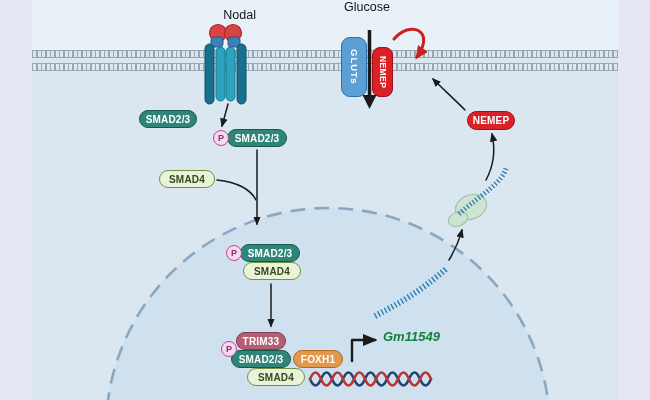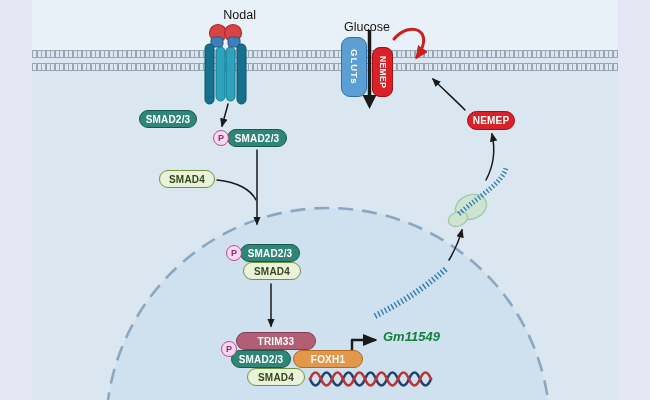--- a/index.html
+++ b/index.html
@@ -24,21 +24,21 @@
   .strip.left{left:0;} .strip.right{right:0;}
   .membrane{position:absolute;left:32px;top:50px;width:586px;height:24px;z-index:2;}
   .mem-row{position:absolute;left:0;width:100%;height:8px;box-sizing:border-box;
     background:repeating-linear-gradient(90deg,var(--c-membrane) 0 1.3px,transparent 1.3px 4.5px);
     border-top:1.3px solid var(--c-membrane);border-bottom:1.3px solid var(--c-membrane);}
   .mem-row:nth-child(1){top:0;} .mem-row:nth-child(2){top:13px;}
   svg.overlay{position:absolute;left:0;top:0;z-index:4;pointer-events:none;}
   svg.overlay.top{z-index:8;}
   .toplabel{position:absolute;font-size:12.5px;font-weight:500;color:#141414;text-align:center;z-index:6;}
   #nodal-label{left:196px;top:8px;width:60px;text-align:right;}
-  #glucose-label{left:335px;top:20px;width:64px;}
+  #glucose-label{left:335px;top:0;width:64px;}
   .pill{position:absolute;display:flex;align-items:center;justify-content:center;border-radius:10px;height:18px;
     font-size:10px;font-weight:bold;color:#fff;box-sizing:border-box;border:1.5px solid transparent;
     letter-spacing:.2px;z-index:6;white-space:nowrap;}
   .pill.teal{background:var(--c-teal);border-color:var(--c-teal-border);}
   .pill.green{background:var(--c-green);border-color:var(--c-green-border);color:var(--c-green-text);}
   .pill.rose{background:var(--c-rose);border-color:var(--c-rose-border);}
   .pill.orange{background:var(--c-orange);border-color:var(--c-orange-border);}
   .pill.red{background:var(--c-red);border-color:var(--c-red-border);}
   .p-circle{position:absolute;width:16px;height:16px;border-radius:50%;background:var(--c-pink);
     border:1.5px solid var(--c-pink-border);color:var(--c-pink-text);display:flex;align-items:center;
@@ -48,23 +48,23 @@
   #gluts .vtext{writing-mode:vertical-rl;font-size:9.5px;font-weight:bold;color:#fff;letter-spacing:1px;}
   #nemep-mem{left:372px;top:47px;width:21px;height:50px;border-radius:8px;background:var(--c-red);border:1.5px solid var(--c-red-border);}
   #nemep-mem .vtext{writing-mode:vertical-rl;font-size:8.5px;font-weight:bold;color:#fff;letter-spacing:.4px;}
   #gene-label{position:absolute;left:383px;top:329px;font-style:italic;font-weight:600;font-size:13px;color:#15803d;z-index:6;}
   
   #smad23-free{left:139px;top:110px;width:58px;}
   #smad23-p{left:227px;top:129px;width:60px;}
   #smad4-free{left:159px;top:170px;width:56px;}
   #smad23-n{left:240px;top:244px;width:60px;}
   #smad4-n{left:243px;top:262px;width:58px;}
-  #trim33{left:236px;top:332px;width:80px;}
+  #trim33{left:236px;top:332px;width:50px;}
   #smad23-t{left:231px;top:350px;width:60px;}
-  #foxh1{left:293px;top:350px;width:70px;}
+  #foxh1{left:293px;top:350px;width:50px;}
   #smad4-t{left:247px;top:368px;width:58px;}
   #nemep-pill{left:467px;top:111px;width:48px;height:19px;}
   #p1{left:213px;top:130px;} #p2{left:226px;top:245px;} #p3{left:221px;top:341px;}
 </style>
 </head>
 <body>
 
 <div id="canvas">
 
   <div class="extracellular"></div>

